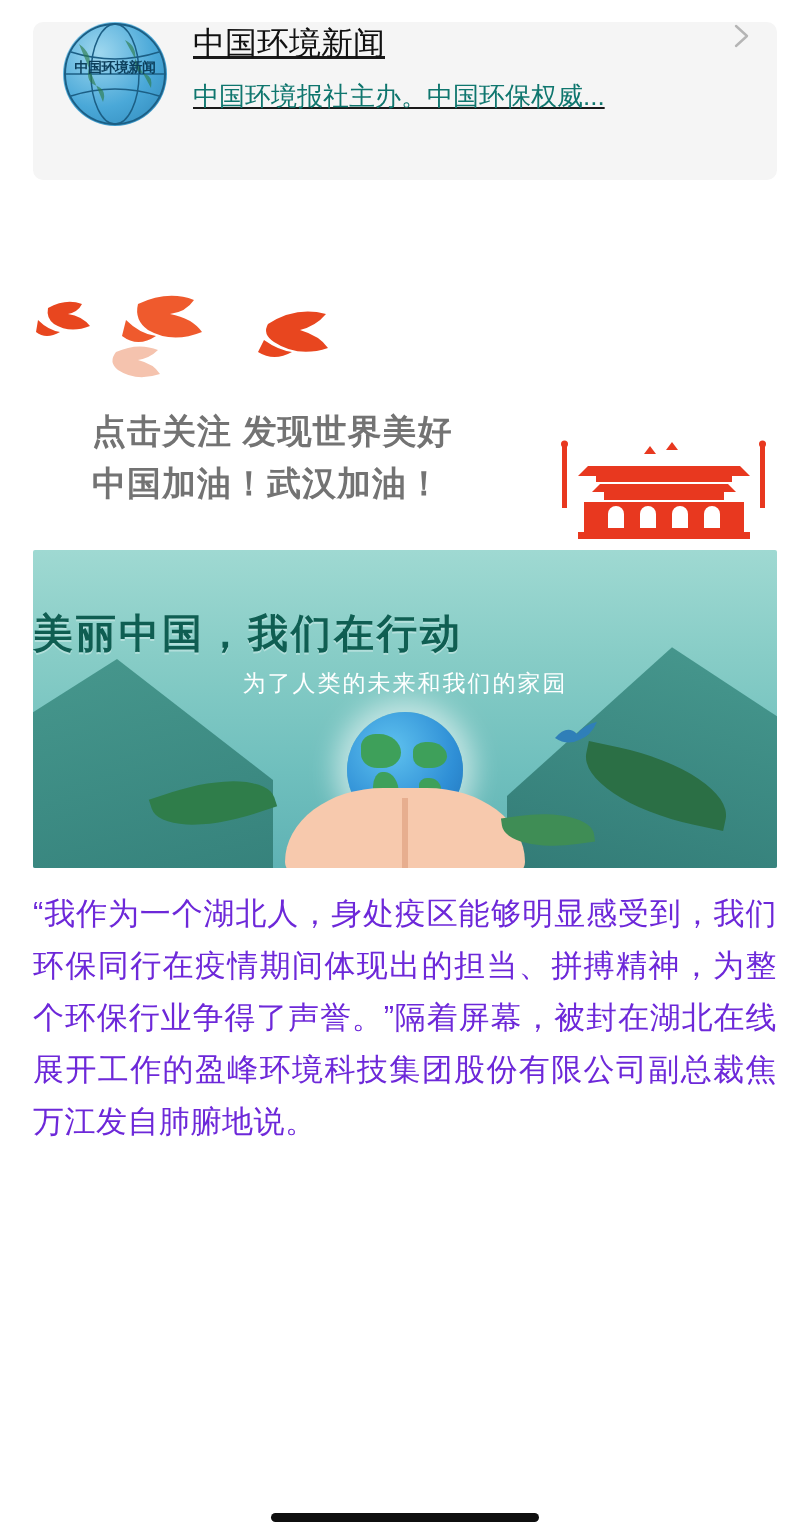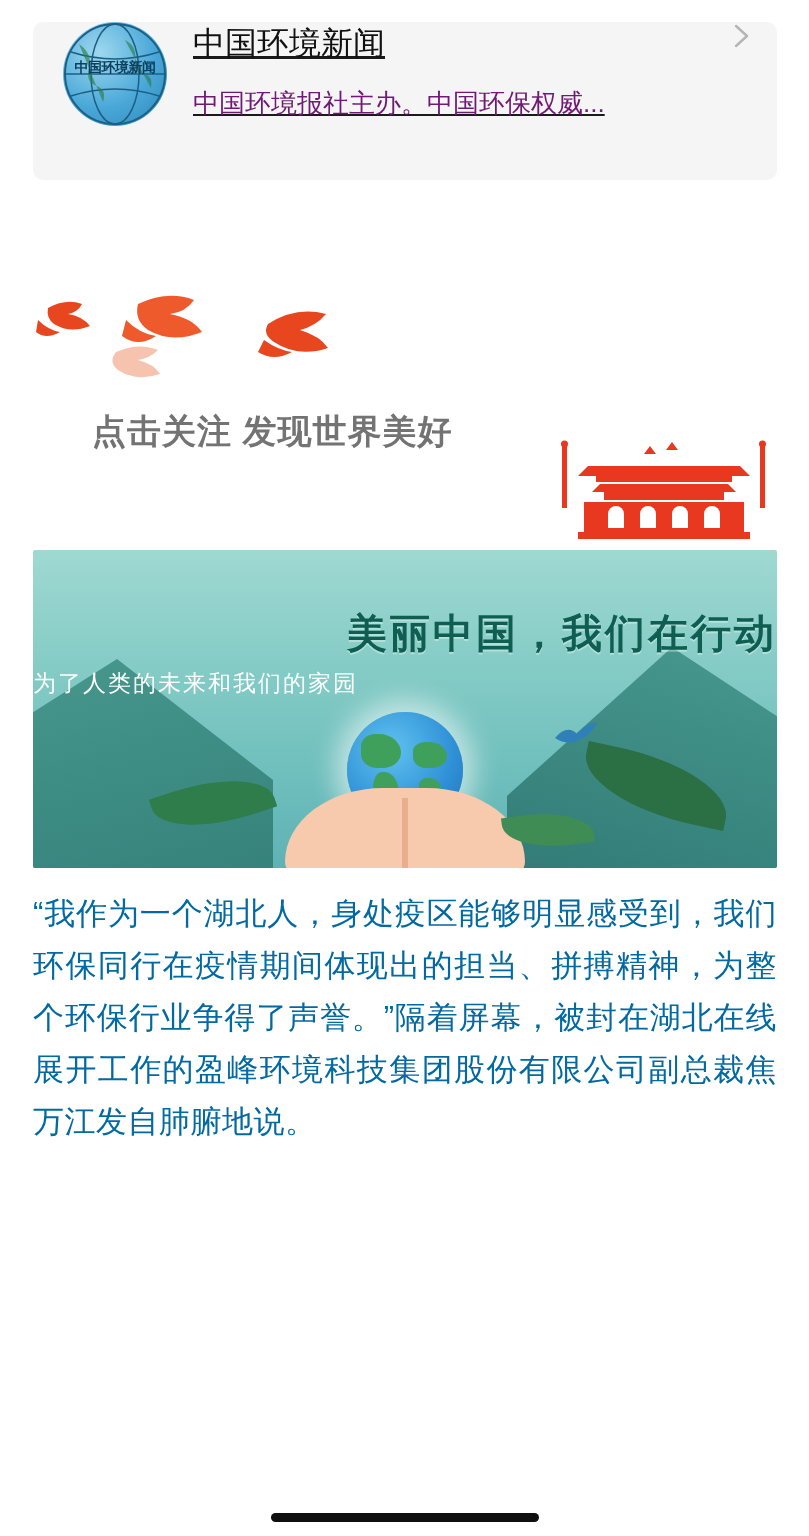--- a/index.html
+++ b/index.html
@@ -63,23 +63,23 @@
   }
   .account-name {
     font-size: 32px;
     color: #111;
     font-weight: 500;
     line-height: 42px;
     white-space: nowrap;
   }
   .account-desc {
     font-size: 26px;
-    color: #701a75;
+    color: #0f766e;
     line-height: 38px;
-    margin-top: 20px;
+    margin-top: 13px;
     white-space: nowrap;
     overflow: hidden;
     text-overflow: ellipsis;
   }
   .chevron {
     flex: 0 0 auto;
     width: 28px;
     height: 28px;
     margin-left: 10px;
   }
@@ -139,31 +139,32 @@
     right: -30px; bottom: 0;
     width: 300px; height: 240px;
     background: linear-gradient(200deg, #3d9287 0%, #2b726c 100%);
     clip-path: polygon(0 70%, 55% 8%, 100% 45%, 100% 100%, 0 100%);
     opacity: .85;
   }
   .hero-title {
     position: absolute;
     left: 0; right: 0;
     top: 56px;
-    text-align: right;
+    text-align: left;
     font-size: 40px;
     font-weight: bold;
     color: #0f5e52;
     letter-spacing: 3px;
     text-shadow: 0 2px 0 rgba(255,255,255,.35);
   }
   .hero-sub {
     position: absolute;
     left: 0; right: 0;
     top: 118px;
+    text-align: center;
     font-size: 23px;
     color: #ffffff;
     letter-spacing: 2px;
   }
   .hero .earth {
     position: absolute;
     left: 50%;
     top: 162px;
     margin-left: -58px;
     width: 116px;
@@ -202,21 +203,21 @@
   }
 
   
   .article {
     position: absolute;
     left: 33px;
     top: 888px;
     width: 744px;
     font-size: 31px;
     line-height: 52px;
-    color: #0369a1;
+    color: #6d28d9;
     letter-spacing: 0.5px;
     text-align: justify;
   }
   .article p { margin: 0 0 52px 0; }
 
   
   .home-indicator {
     position: absolute;
     left: 50%;
     margin-left: -134px;
@@ -265,20 +266,21 @@
     <path d="M86 66 q22 -10 42 -2 q-8 8 -20 10 q16 4 22 14 q-24 8 -42 -4 q-10 -8 -2 -18z"></path>
   </g>
   <g fill="#e8461f">
     <path d="M238 38 q28 -18 58 -10 q-10 12 -26 16 q20 6 28 18 q-30 10 -54 -6 q-12 -8 -6 -18z"></path>
     <path d="M234 54 q14 10 28 12 q-18 10 -34 0z"></path>
   </g>
 </svg>
 
 <div class="slogan">
   <div>点击关注 发现世界美好</div>
+  <div>中国加油！武汉加油！</div>
 </div>
 
 <svg class="tiananmen" viewBox="0 0 232 100">
   <g fill="#e8381f">
     <rect x="14" y="6" width="5" height="62"></rect>
     <rect x="212" y="6" width="5" height="62"></rect>
     <circle cx="16.5" cy="4" r="3.5"></circle>
     <circle cx="214.5" cy="4" r="3.5"></circle>
     <path d="M40 26 h152 l10 10 h-172 z"></path>
     <rect x="48" y="36" width="136" height="6"></rect>

